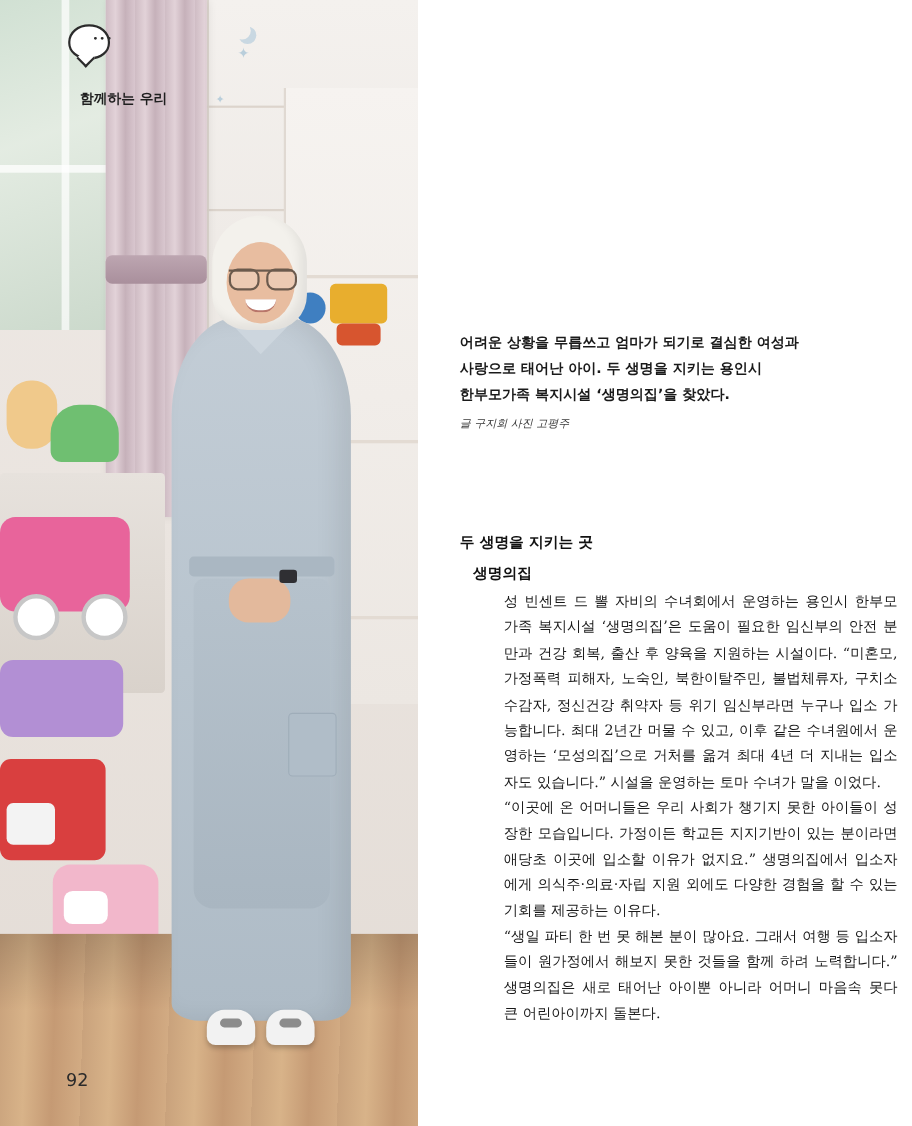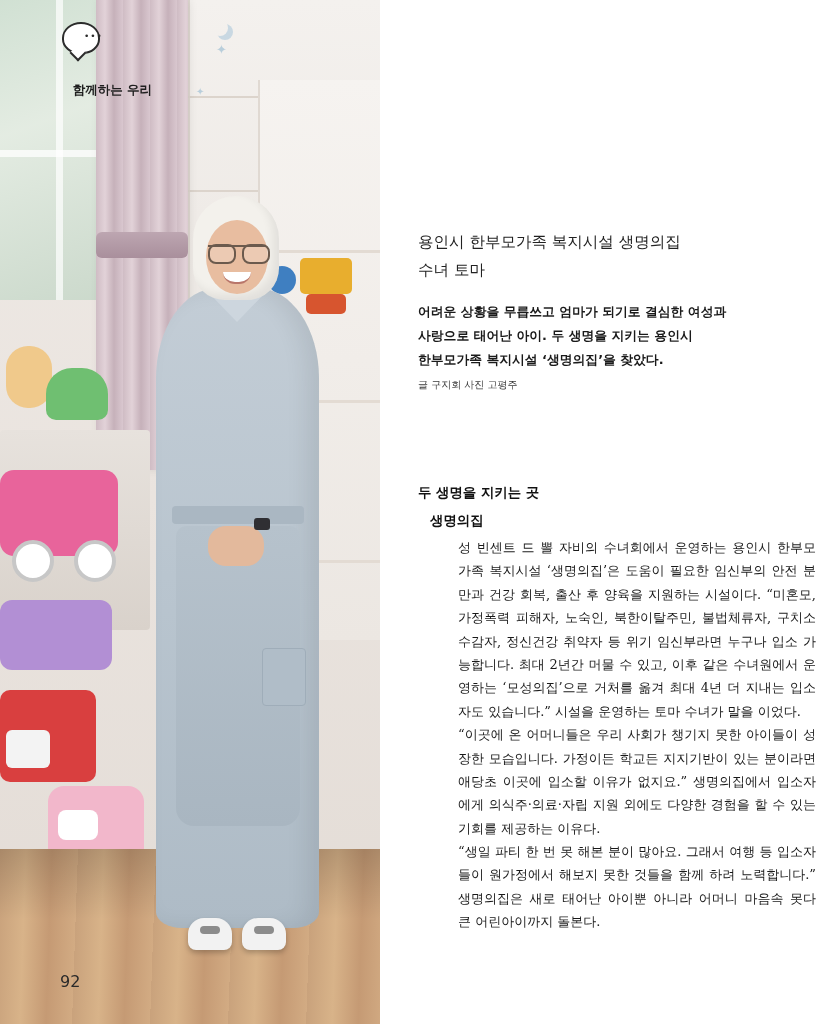--- a/index.html
+++ b/index.html
@@ -315,20 +315,21 @@
     line-height: 1.86;
     font-weight: 700;
     color: #1a1a1a;
     white-space: pre-line;
   }
   .credit {
     position: absolute;
     left: 0; top: 378px;
     font-size: 10px;
     color: #3a3a3a;
+    font-style: italic;
   }
   .sec-head {
     position: absolute;
     left: 0; top: 484px;
     font-size: 13.4px;
     font-weight: 700;
     color: #111;
   }
   .sec-sub {
     position: absolute;
@@ -428,22 +429,20 @@
   </div>
 
   <div class="badge">
     <div class="badge-circle">
       <div class="badge-faces">•••</div>
     </div>
     <div class="badge-text">함께하는 우리</div>
   </div>
 
   <div class="content">
-    <div class="subtitle">용인시 한부모가족 복지시설 생명의집
-수녀 토마</div>
     <div class="lede">어려운 상황을 무릅쓰고 엄마가 되기로 결심한 여성과
 사랑으로 태어난 아이. 두 생명을 지키는 용인시
 한부모가족 복지시설 ‘생명의집’을 찾았다.</div>
     <div class="credit">글 구지회  사진 고평주</div>
     <div class="sec-head">두 생명을 지키는 곳</div>
     <div class="sec-sub">생명의집</div>
     <div class="body-text">성 빈센트 드 뽈 자비의 수녀회에서 운영하는 용인시 한부모가족 복지시설 ‘생명의집’은 도움이 필요한 임신부의 안전 분만과 건강 회복, 출산 후 양육을 지원하는 시설이다. “미혼모, 가정폭력 피해자, 노숙인, 북한이탈주민, 불법체류자, 구치소 수감자, 정신건강 취약자 등 위기 임신부라면 누구나 입소 가능합니다. 최대 2년간 머물 수 있고, 이후 같은 수녀원에서 운영하는 ‘모성의집’으로 거처를 옮겨 최대 4년 더 지내는 입소자도 있습니다.” 시설을 운영하는 토마 수녀가 말을 이었다.
 “이곳에 온 어머니들은 우리 사회가 챙기지 못한 아이들이 성장한 모습입니다. 가정이든 학교든 지지기반이 있는 분이라면 애당초 이곳에 입소할 이유가 없지요.” 생명의집에서 입소자에게 의식주·의료·자립 지원 외에도 다양한 경험을 할 수 있는 기회를 제공하는 이유다.
 “생일 파티 한 번 못 해본 분이 많아요. 그래서 여행 등 입소자들이 원가정에서 해보지 못한 것들을 함께 하려 노력합니다.” 생명의집은 새로 태어난 아이뿐 아니라 어머니 마음속 못다 큰 어린아이까지 돌본다.</div>
   </div>

